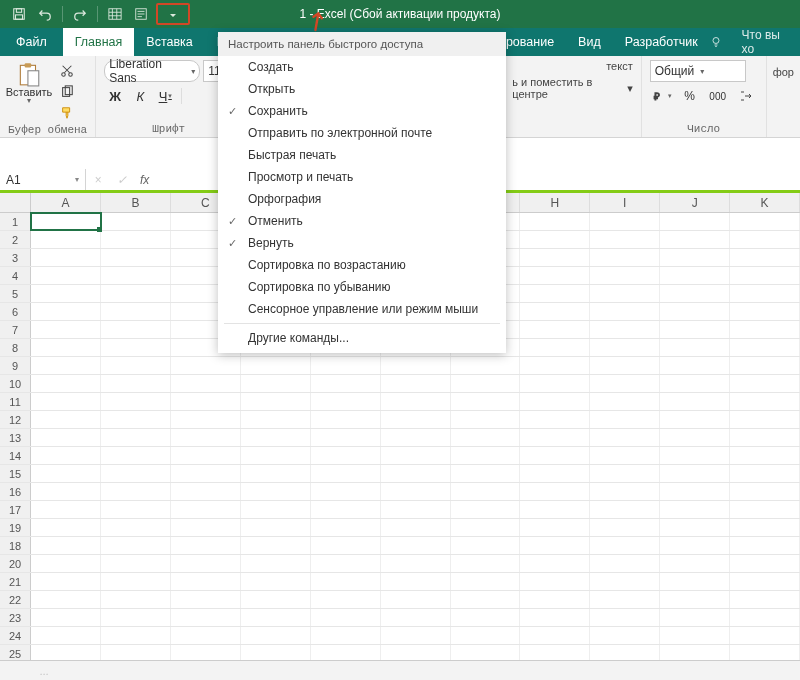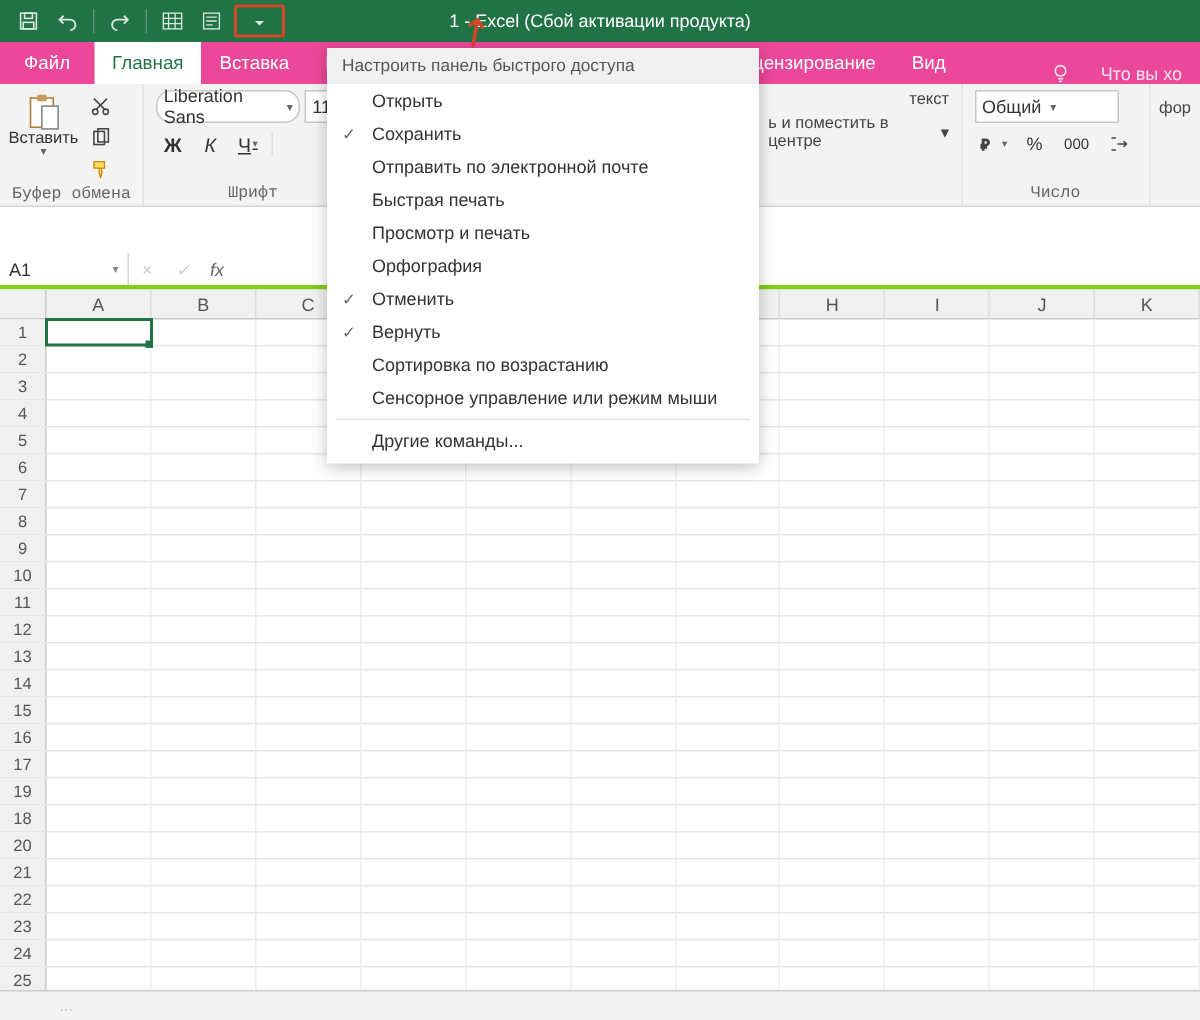--- a/index.html
+++ b/index.html
@@ -10,21 +10,21 @@
   .qat { display: flex; align-items: center; gap: 4px; padding-left: 8px; }
   .qat-btn { width: 22px; height: 22px; display: flex; align-items: center; justify-content: center; color: #dce9de; cursor: pointer; }
   .qat-btn svg { width: 14px; height: 14px; }
   .qat-sep { width: 1px; height: 16px; background: rgba(255,255,255,0.25); margin: 0 2px; }
   .qat-dd { border: 2px solid #d24726; border-radius: 2px; width: 34px; height: 22px; display:flex; align-items:center; justify-content:center; }
   .title-center { position: absolute; left: 0; right: 0; text-align: center; font-size: 12px; pointer-events: none; }
   .red-arrow { position: absolute; left: 308px; top: 10px; transform: rotate(-35deg); }
   .red-arrow svg { width: 20px; height: 20px; }
 
   
-  .tabs { background: #ec4899; height: 28px; display: flex; align-items: flex-end; color: #fff; }
+  .tabs { background: #0f766e; height: 28px; display: flex; align-items: flex-end; color: #fff; }
   .tab { padding: 0 12px; height: 28px; line-height: 28px; font-size: 12.5px; cursor: pointer; }
   .tab.file { padding-left: 16px; padding-right: 16px; }
   .tab.active { background: #fff; color: #217346; font-weight: 500; }
   .tab-tellme { margin-left: auto; display: flex; align-items: center; gap: 20px; opacity: .85; padding-right: 12px; }
   .bulb { width: 14px; height: 14px; }
 
   
   .ribbon { background: #f3f3f3; height: 82px; border-bottom: 1px solid #d4d4d4; display: flex; }
   .group { border-right: 1px solid #e1e1e1; padding: 4px 8px 2px 8px; display: flex; flex-direction: column; justify-content: space-between; height: 100%; }
   .group-label { text-align: center; font-size: 11px; color: #666; padding-top: 2px; position: relative; font-family: Liberation Mono, monospace; }
@@ -140,20 +140,21 @@
 </div>
 
 <div class="tabs">
   <div class="tab file">Файл</div>
   <div class="tab active">Главная</div>
   <div class="tab">Вставка</div>
   <div class="tab" style="padding-right:2px">Р</div>
   <div style="width:266px"></div>
   <div class="tab" style="padding-left:2px">ецензирование</div>
   <div class="tab">Вид</div>
+  <div class="tab">Разработчик</div>
   <div class="tab-tellme">
     <svg class="bulb" viewBox="0 0 16 16" fill="none" stroke="currentColor" stroke-width="1.2">
         <circle cx="8" cy="6" r="4"></circle>
         <path d="M6 12h4M7 14h2"></path>
       </svg>
     <span>Что вы хо</span>
   </div>
 </div>
 
 <div class="ribbon">
@@ -648,20 +649,23 @@
         <div class="cell"></div>
         <div class="cell"></div>
       </div>
     </div>
 </div>
 
 <div class="dd-menu">
   <div class="dd-title">Настроить панель быстрого доступа</div>
   <div id="dd-items-slot">
       <div class="dd-item">
+        <span>Создать</span>
+      </div>
+      <div class="dd-item">
         <span>Открыть</span>
       </div>
       <div class="dd-item">
         <span class="chk">✓</span>
         <span>Сохранить</span>
       </div>
       <div class="dd-item">
         <span>Отправить по электронной почте</span>
       </div>
       <div class="dd-item">
@@ -676,20 +680,23 @@
       <div class="dd-item">
         <span class="chk">✓</span>
         <span>Отменить</span>
       </div>
       <div class="dd-item">
         <span class="chk">✓</span>
         <span>Вернуть</span>
       </div>
       <div class="dd-item">
         <span>Сортировка по возрастанию</span>
+      </div>
+      <div class="dd-item">
+        <span>Сортировка по убыванию</span>
       </div>
       <div class="dd-item">
         <span>Сенсорное управление или режим мыши</span>
       </div>
     </div>
   <div class="dd-sep"></div>
   <div id="dd-footer-slot">
       <div class="dd-item">
         <span>Другие команды...</span>
       </div>

